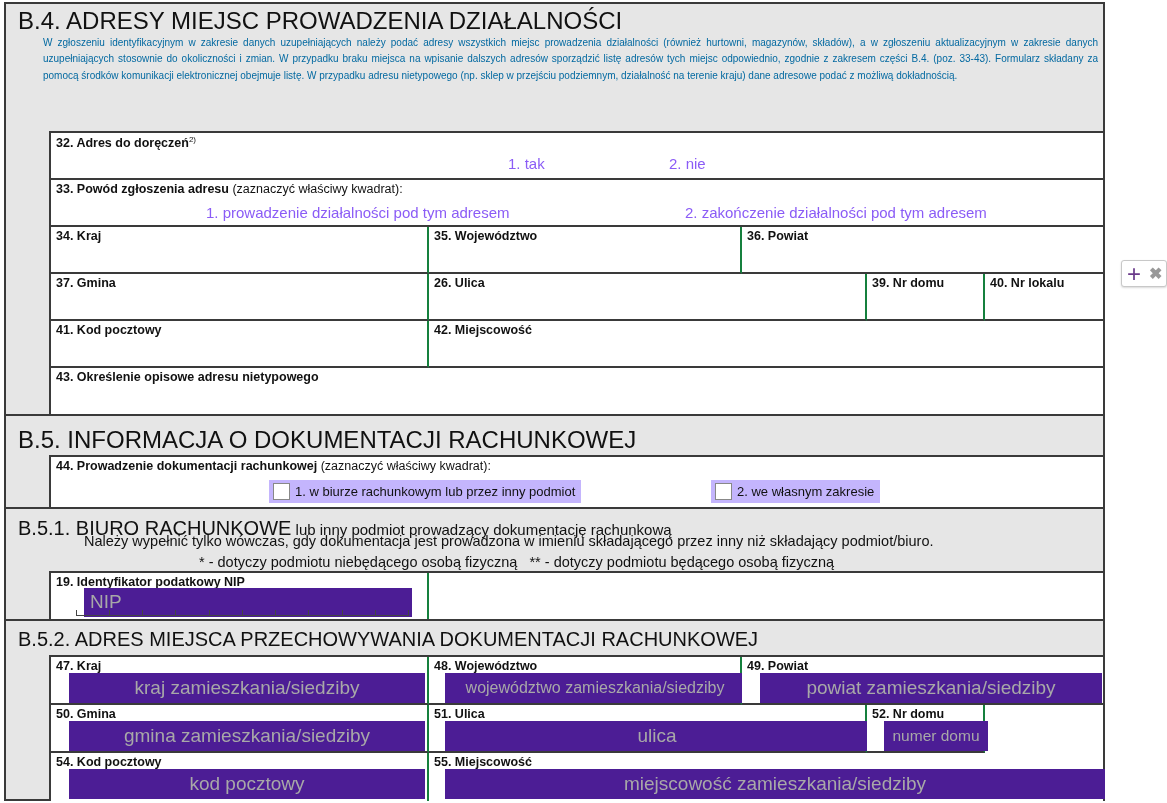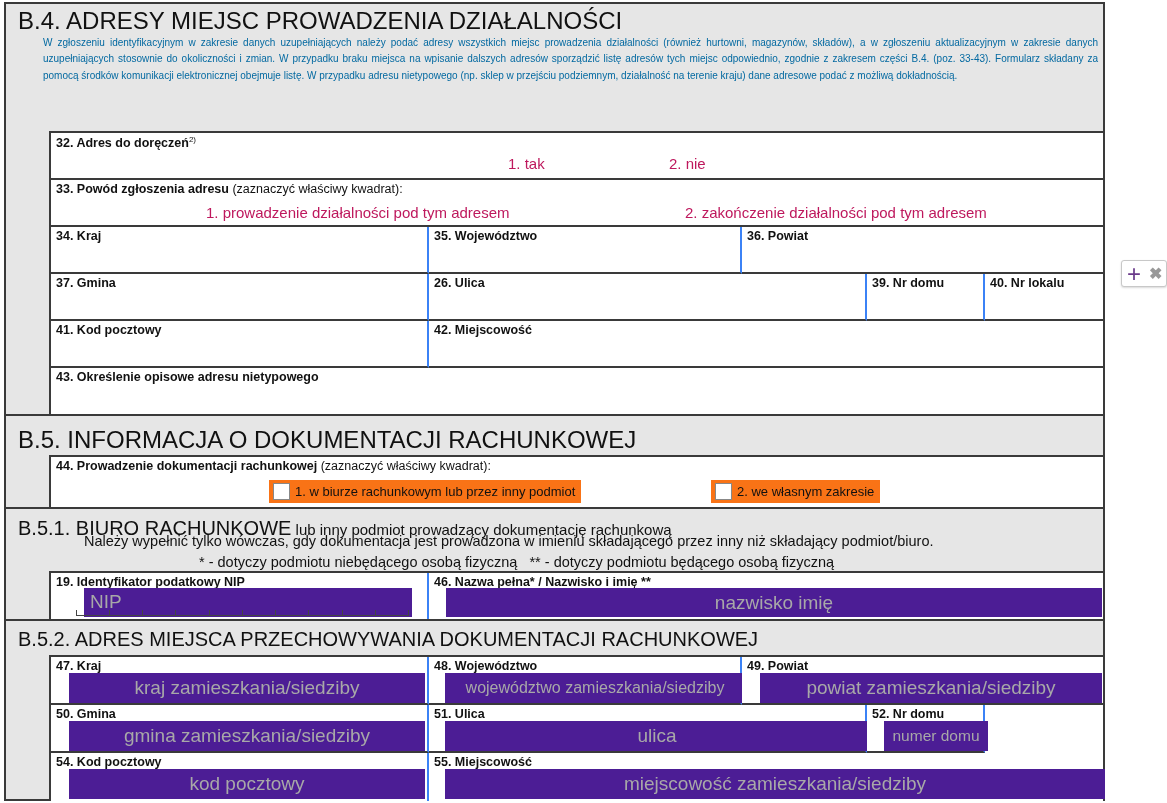--- a/index.html
+++ b/index.html
@@ -3,29 +3,29 @@
   <meta charset="utf-8">
   <style>
     * { box-sizing: border-box; margin: 0; padding: 0; }
     html, body { width: 1167px; height: 803px; background: #ffffff; overflow: hidden; }
     body { font-family: "Liberation Sans", sans-serif; color: #111; position: relative; }
     .form { position: absolute; left: 4px; top: 2px; width: 1101px; height: 799px; border: 2px solid #3a3a3a; background: #e6e6e6; }
     .sec { position: absolute; left: 0; width: 1097px; background: #e6e6e6; border-bottom: 2px solid #3a3a3a; }
     .sec-title { position: absolute; left: 12px; font-size: 24px; color: #111; white-space: nowrap; }
     .desc { position: absolute; left: 37px; width: 1055px; font-size: 10px; line-height: 16.3px; text-align: justify; color: #0369a1; }
     .grid { position: absolute; left: 43px; width: 1054px; background: #fff; border-left: 2px solid #3a3a3a; }
-    .cell { position: absolute; background: #fff; border-right: 2px solid #3b82f6; border-bottom: 2px solid #3a3a3a; }
+    .cell { position: absolute; background: #fff; border-right: 2px solid #15803d; border-bottom: 2px solid #3a3a3a; }
     .cell.last { border-right: none; }
     .lbl { position: absolute; left: 5px; top: 2px; font-size: 12.5px; font-weight: bold; white-space: nowrap; color: #111; }
     .lbl .sub { font-weight: normal; }
     .lbl sup { font-size: 8px; font-weight: normal; }
-    .opt { position: absolute; font-size: 15px; white-space: nowrap; color: #be185d; }
+    .opt { position: absolute; font-size: 15px; white-space: nowrap; color: #8b5cf6; }
     .fld { position: absolute; background: #4c1d95; color: #a8a8a8; font-size: 19px; text-align: center; line-height: 30px; white-space: nowrap; overflow: hidden; margin-left: 13px; }
     .fld.small { font-size: 15.5px; }
-    .chk { position: absolute; height: 23px; background: #f97316; font-size: 13px; line-height: 23px; white-space: nowrap; padding-left: 26px; padding-right: 6px; }
+    .chk { position: absolute; height: 23px; background: #c4b5fd; font-size: 13px; line-height: 23px; white-space: nowrap; padding-left: 26px; padding-right: 6px; }
     .chk .box { position: absolute; left: 4px; top: 3px; width: 17px; height: 17px; border: 1.5px solid #888; background: #fff; }
     .nip-ticks { position: absolute; left: 30px; bottom: 3px; width: 330px; height: 6px; border-bottom: 1px solid #444; }
     .nip-ticks span { position: absolute; bottom: 0; width: 1px; height: 5px; background: #444; }
     .addbtn { position: absolute; left: 1121px; top: 260px; width: 46px; height: 27px; border: 1px solid #c8c8c8; border-radius: 3px; background: #fff; box-shadow: 0 1px 2px rgba(0,0,0,.15); }
     .addbtn .plus { position: absolute; left: 5px; top: 0px; font-size: 24px; line-height: 26px; color: #6a3a8a; }
     .addbtn .x { position: absolute; left: 27px; top: 2px; font-size: 16px; line-height: 22px; color: #999; font-weight: bold; }
   </style>
 </head>
 <body>
 
@@ -114,24 +114,20 @@
           <span style="left:99px"></span>
           <span style="left:133px"></span>
           <span style="left:166px"></span>
           <span style="left:199px"></span>
           <span style="left:232px"></span>
           <span style="left:266px"></span>
           <span style="left:299px"></span>
           <span style="left:332px"></span>
       </div>
     </div>
-    <div class="cell last" style="left:378px; top:0; width:674px; height:46px; border-bottom:none;">
-      <div class="lbl">46. Nazwa pełna* / Nazwisko i imię **</div>
-      <div class="fld" style="left:4px; top:15px; width:656px; height:29px;"><span>nazwisko imię</span></div>
-    </div>
   </div>
 
   <div class="sec" style="top:615px; height:36px; border-top:2px solid #3a3a3a; border-bottom:none;">
     <div class="sec-title" style="top:7px; font-size:20px;">B.5.2. ADRES MIEJSCA PRZECHOWYWANIA DOKUMENTACJI RACHUNKOWEJ</div>
   </div>
 
   <div class="grid" style="top:651px; height:144px; border-top:2px solid #3a3a3a;">
     <div class="cell" style="left:0; top:0; width:378px; height:48px;">
       <div class="lbl">47. Kraj</div>
       <div class="fld" style="left:5px; top:16px; width:356px; height:30px;"><span>kraj zamieszkania/siedziby</span></div>

